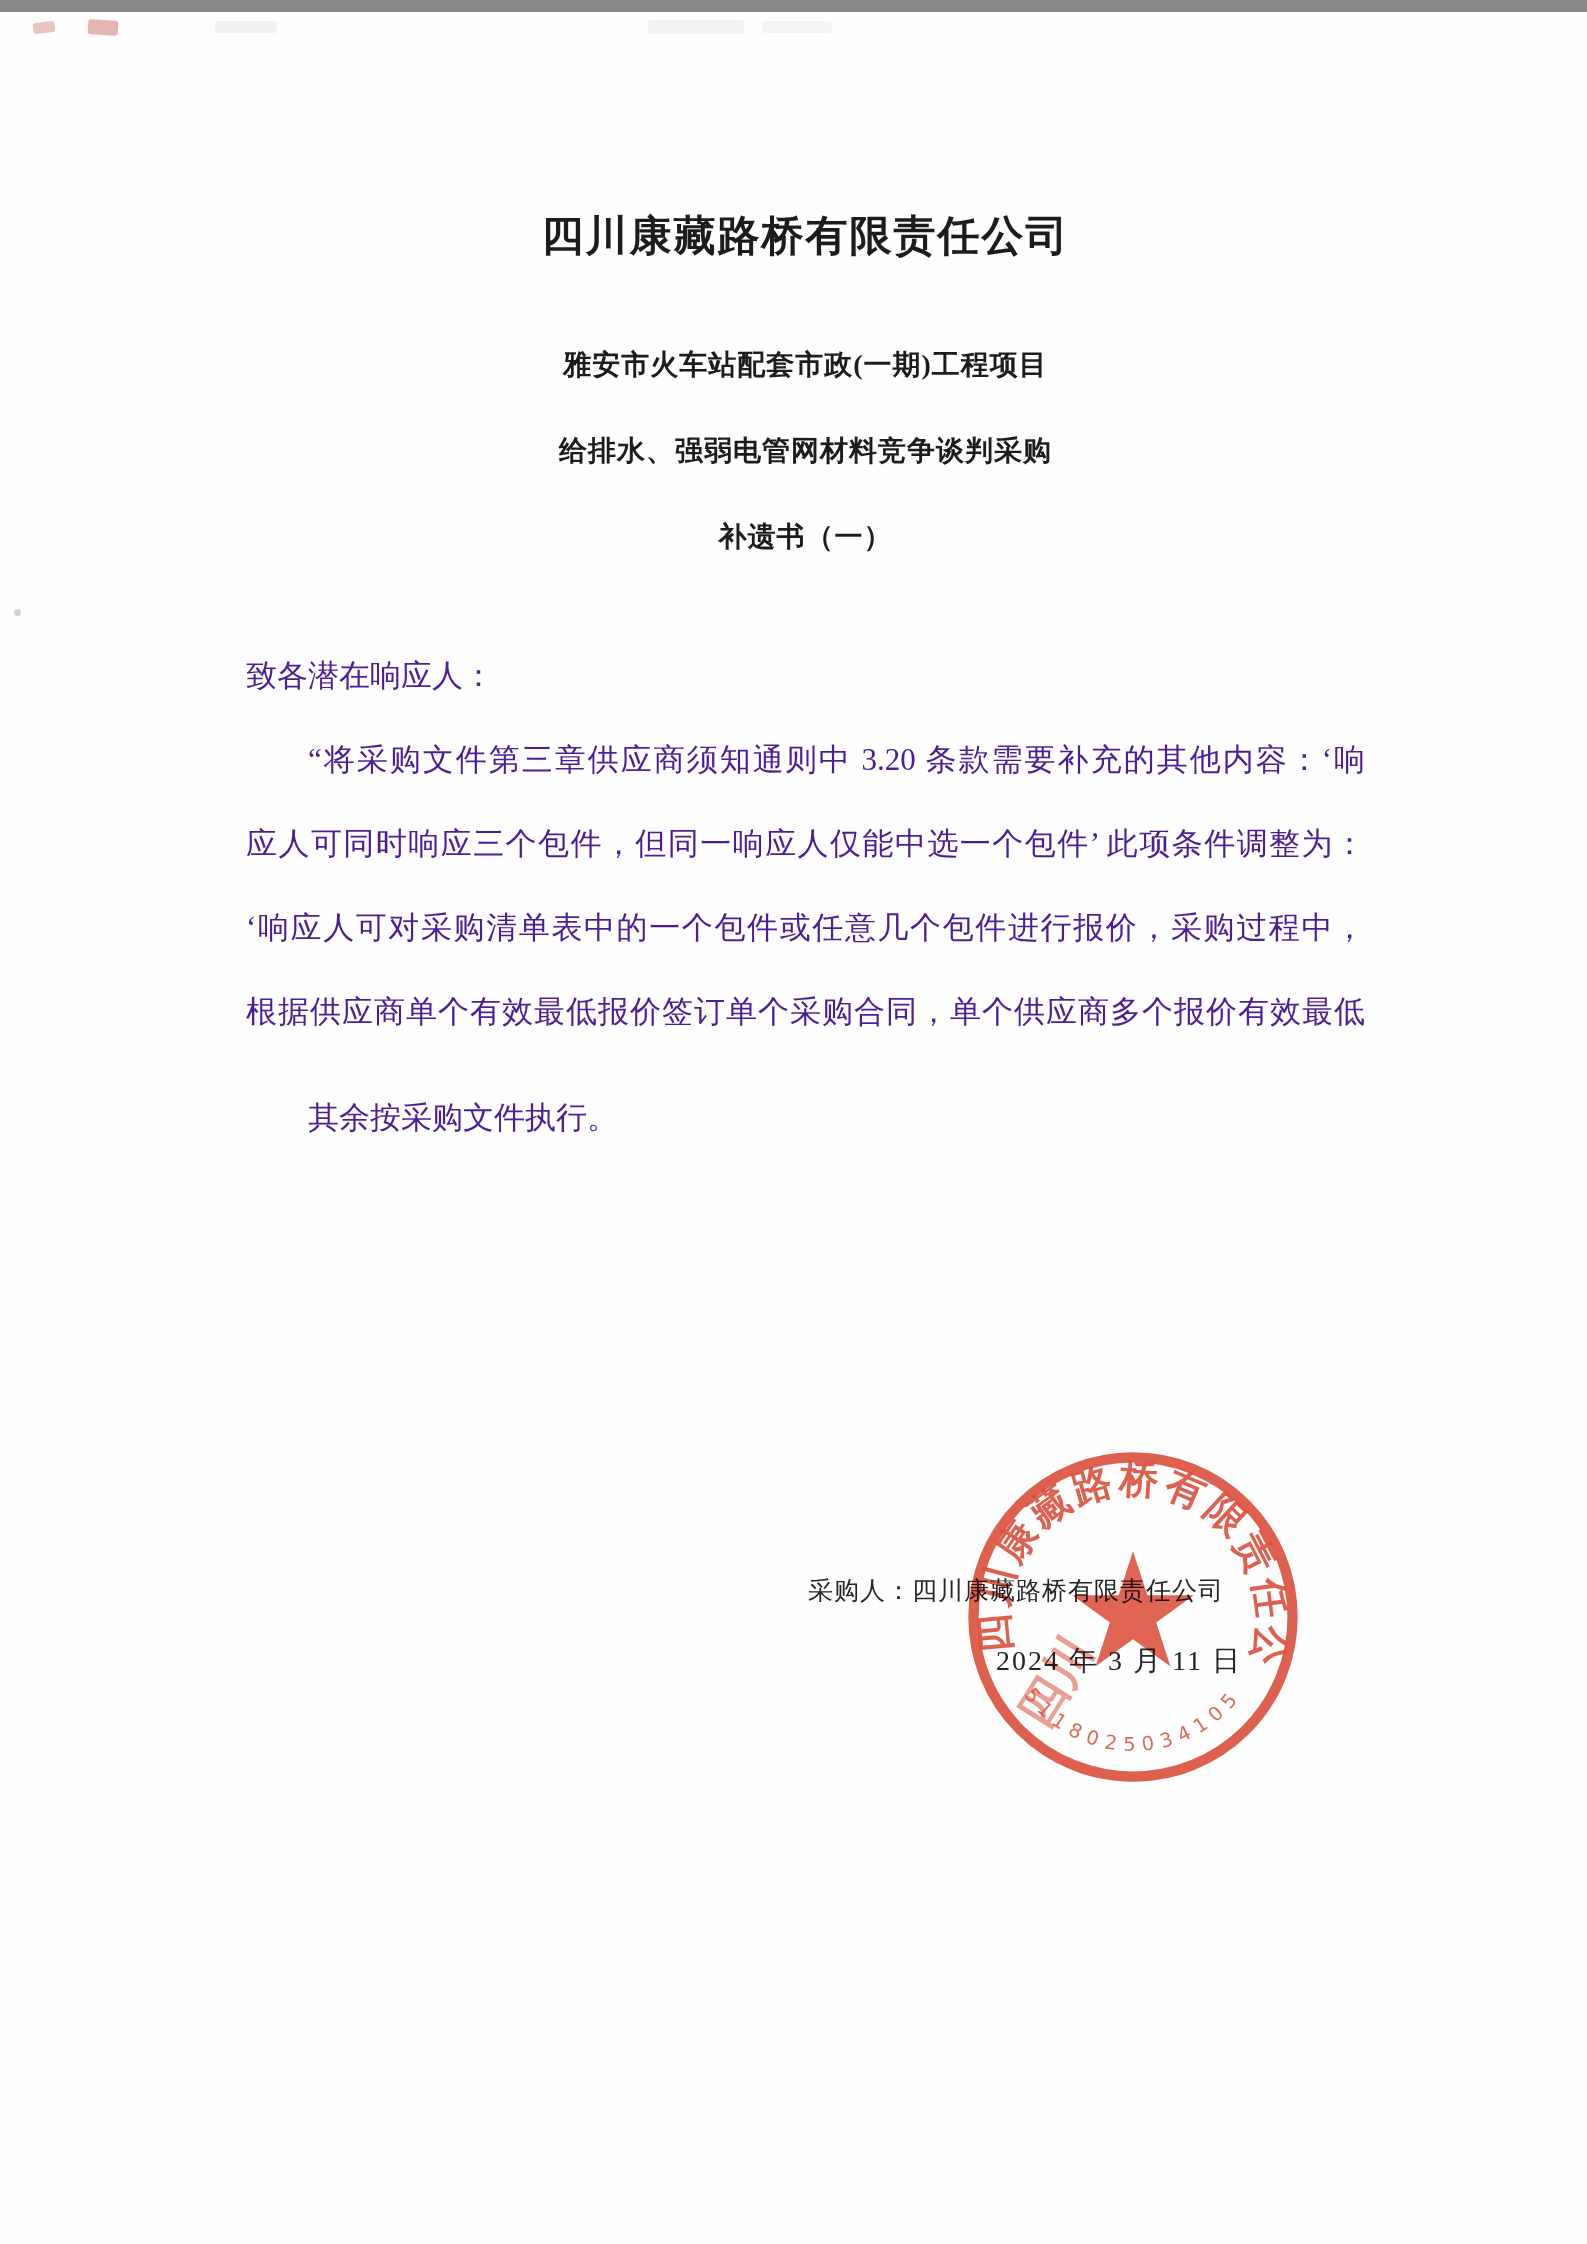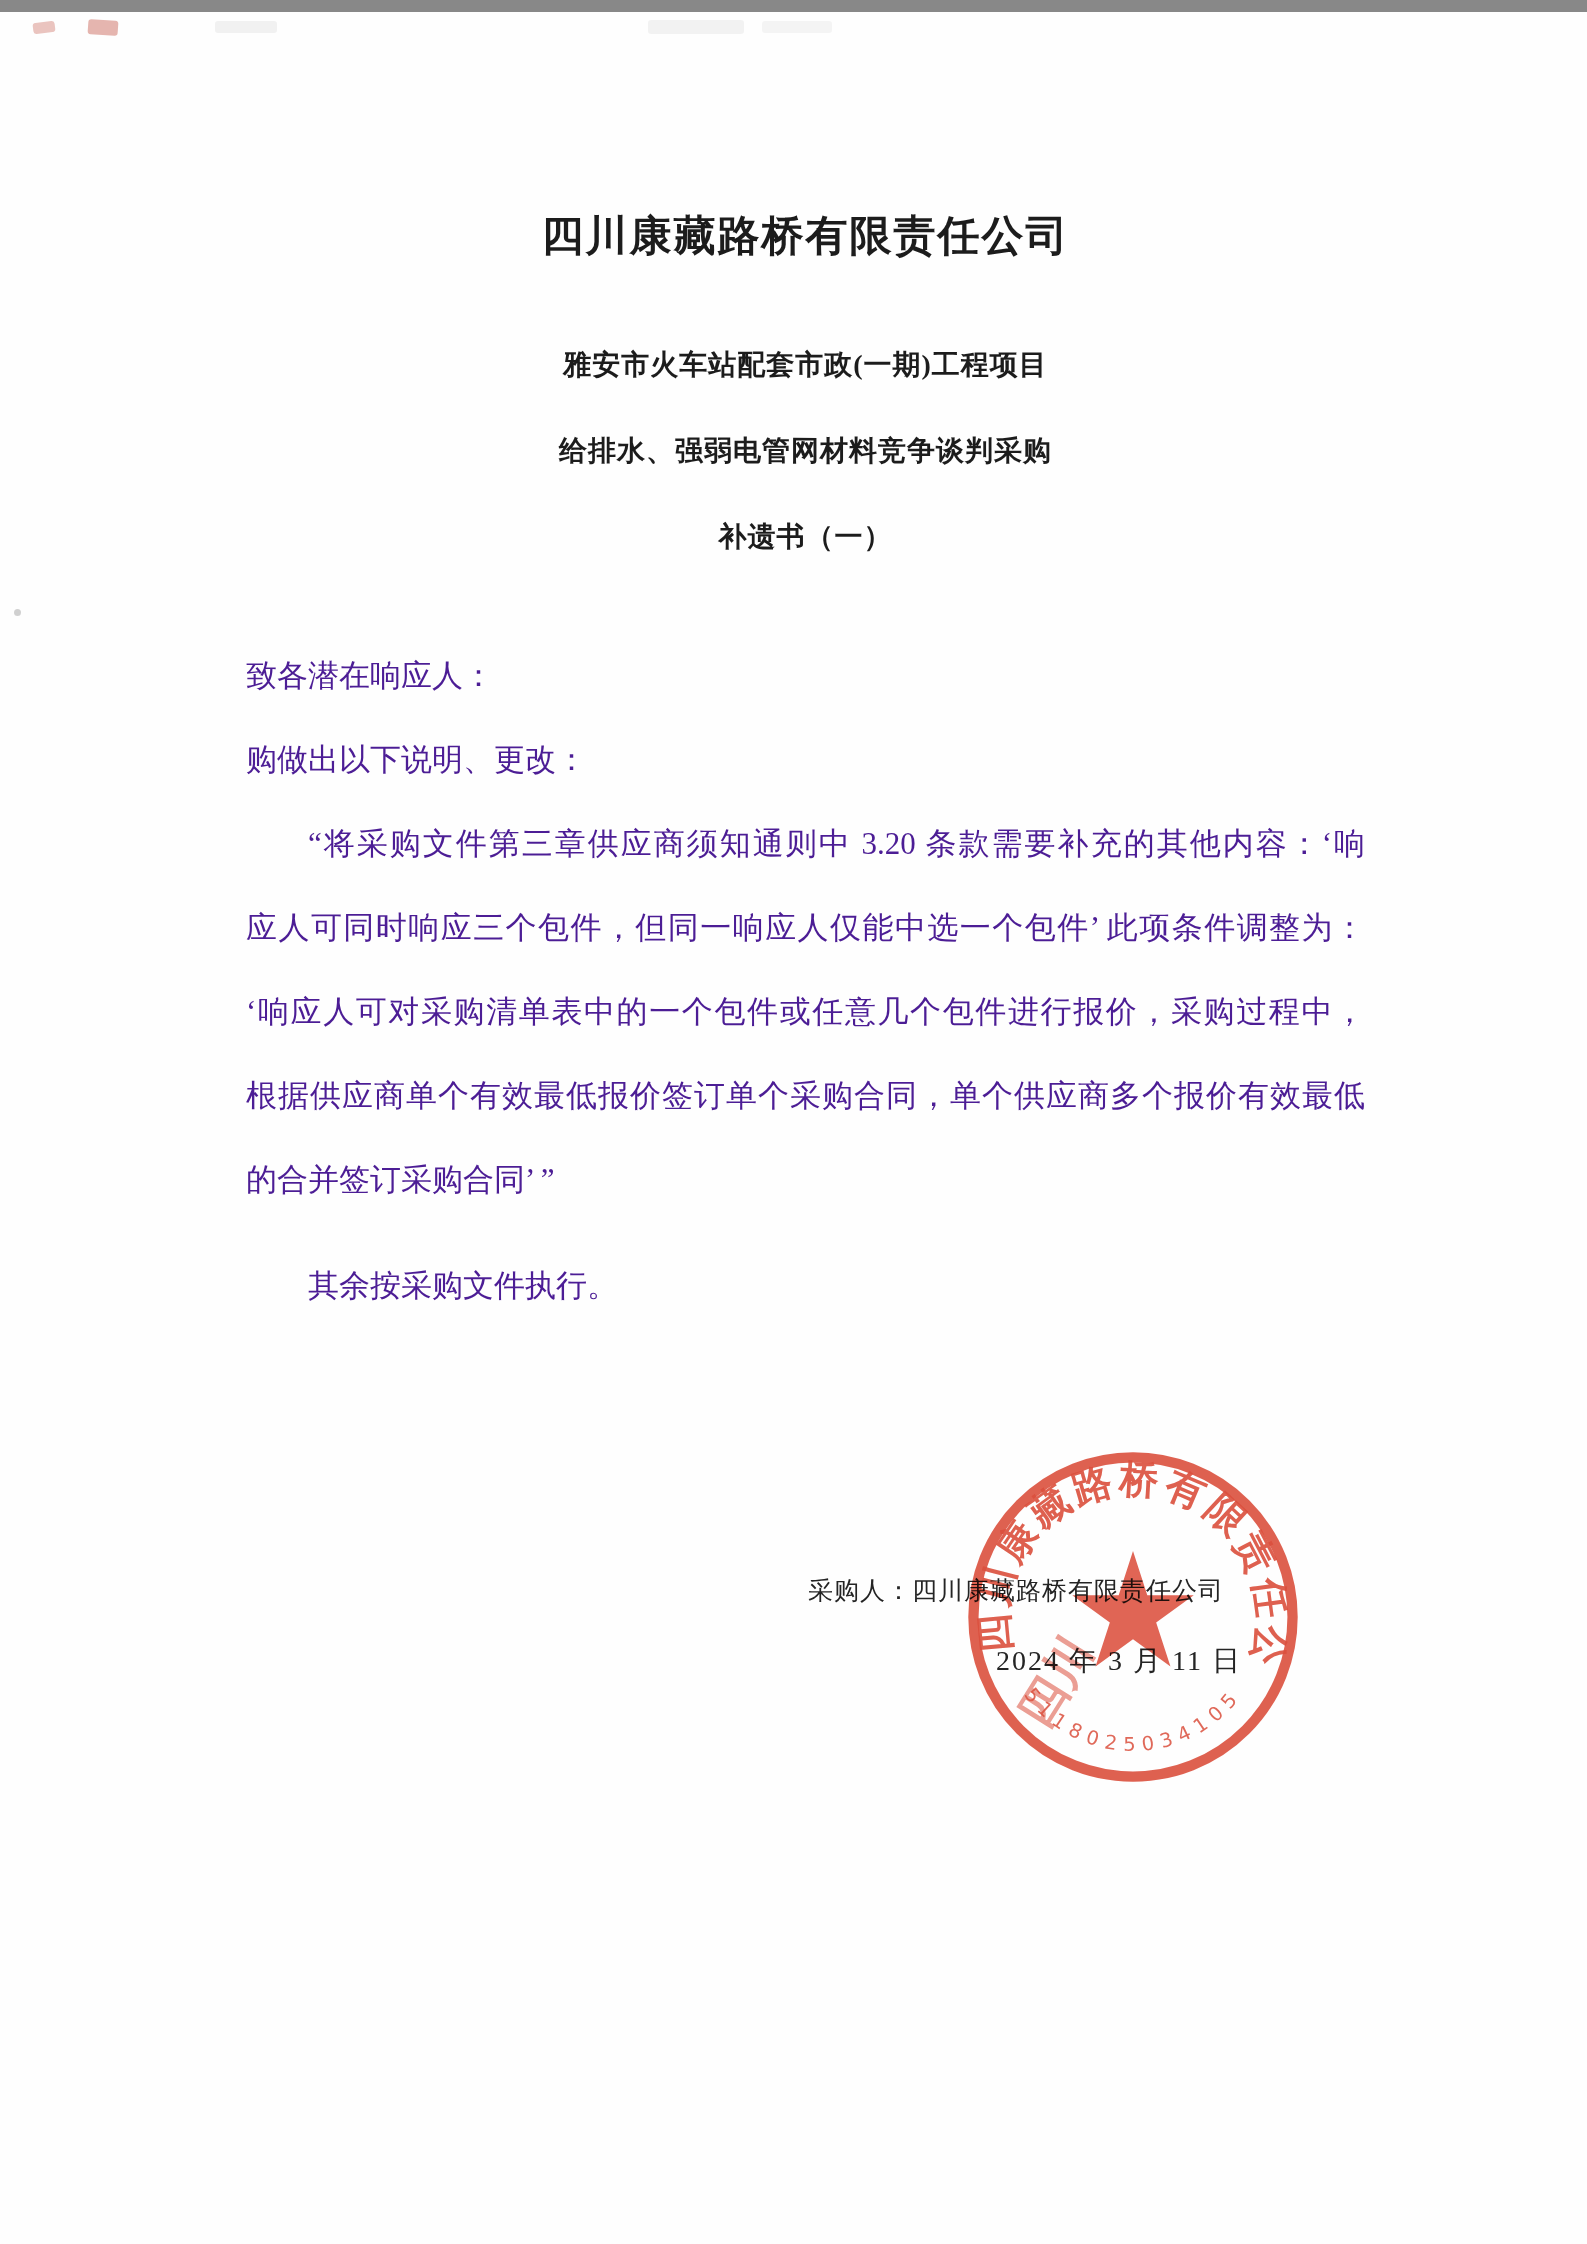--- a/index.html
+++ b/index.html
@@ -67,26 +67,24 @@
   <div class="artifact a5"></div>
   <div class="artifact dot"></div>
 
   <div class="headings doc-title">四川康藏路桥有限责任公司</div>
   <div class="headings sub sub1">雅安市火车站配套市政(一期)工程项目</div>
   <div class="headings sub sub2">给排水、强弱电管网材料竞争谈判采购</div>
   <div class="headings sub sub3">补遗书（一）</div>
 
   <div class="body-block">
     <div class="line">致各潜在响应人：</div>
-    <div class="line">购做出以下说明、更改：</div>
     <div class="line indent fill">“将采购文件第三章供应商须知通则中 3.20 条款需要补充的其他内容：‘响</div>
     <div class="line fill">应人可同时响应三个包件，但同一响应人仅能中选一个包件’ 此项条件调整为：</div>
     <div class="line fill">‘响应人可对采购清单表中的一个包件或任意几个包件进行报价，采购过程中，</div>
     <div class="line fill">根据供应商单个有效最低报价签订单个采购合同，单个供应商多个报价有效最低</div>
-    <div class="line">的合并签订采购合同’ ”</div>
     <div class="line indent gap-before">其余按采购文件执行。</div>
   </div>
 
   <div class="sig-line">
     <span>采购人：</span><span>四川康藏路桥有限责任公司</span>
   </div>
   <div class="date-line">2024 年 3 月 11 日</div>
 
   <div class="seal">
     <svg viewBox="0 0 340 340" xmlns="http://www.w3.org/2000/svg">

